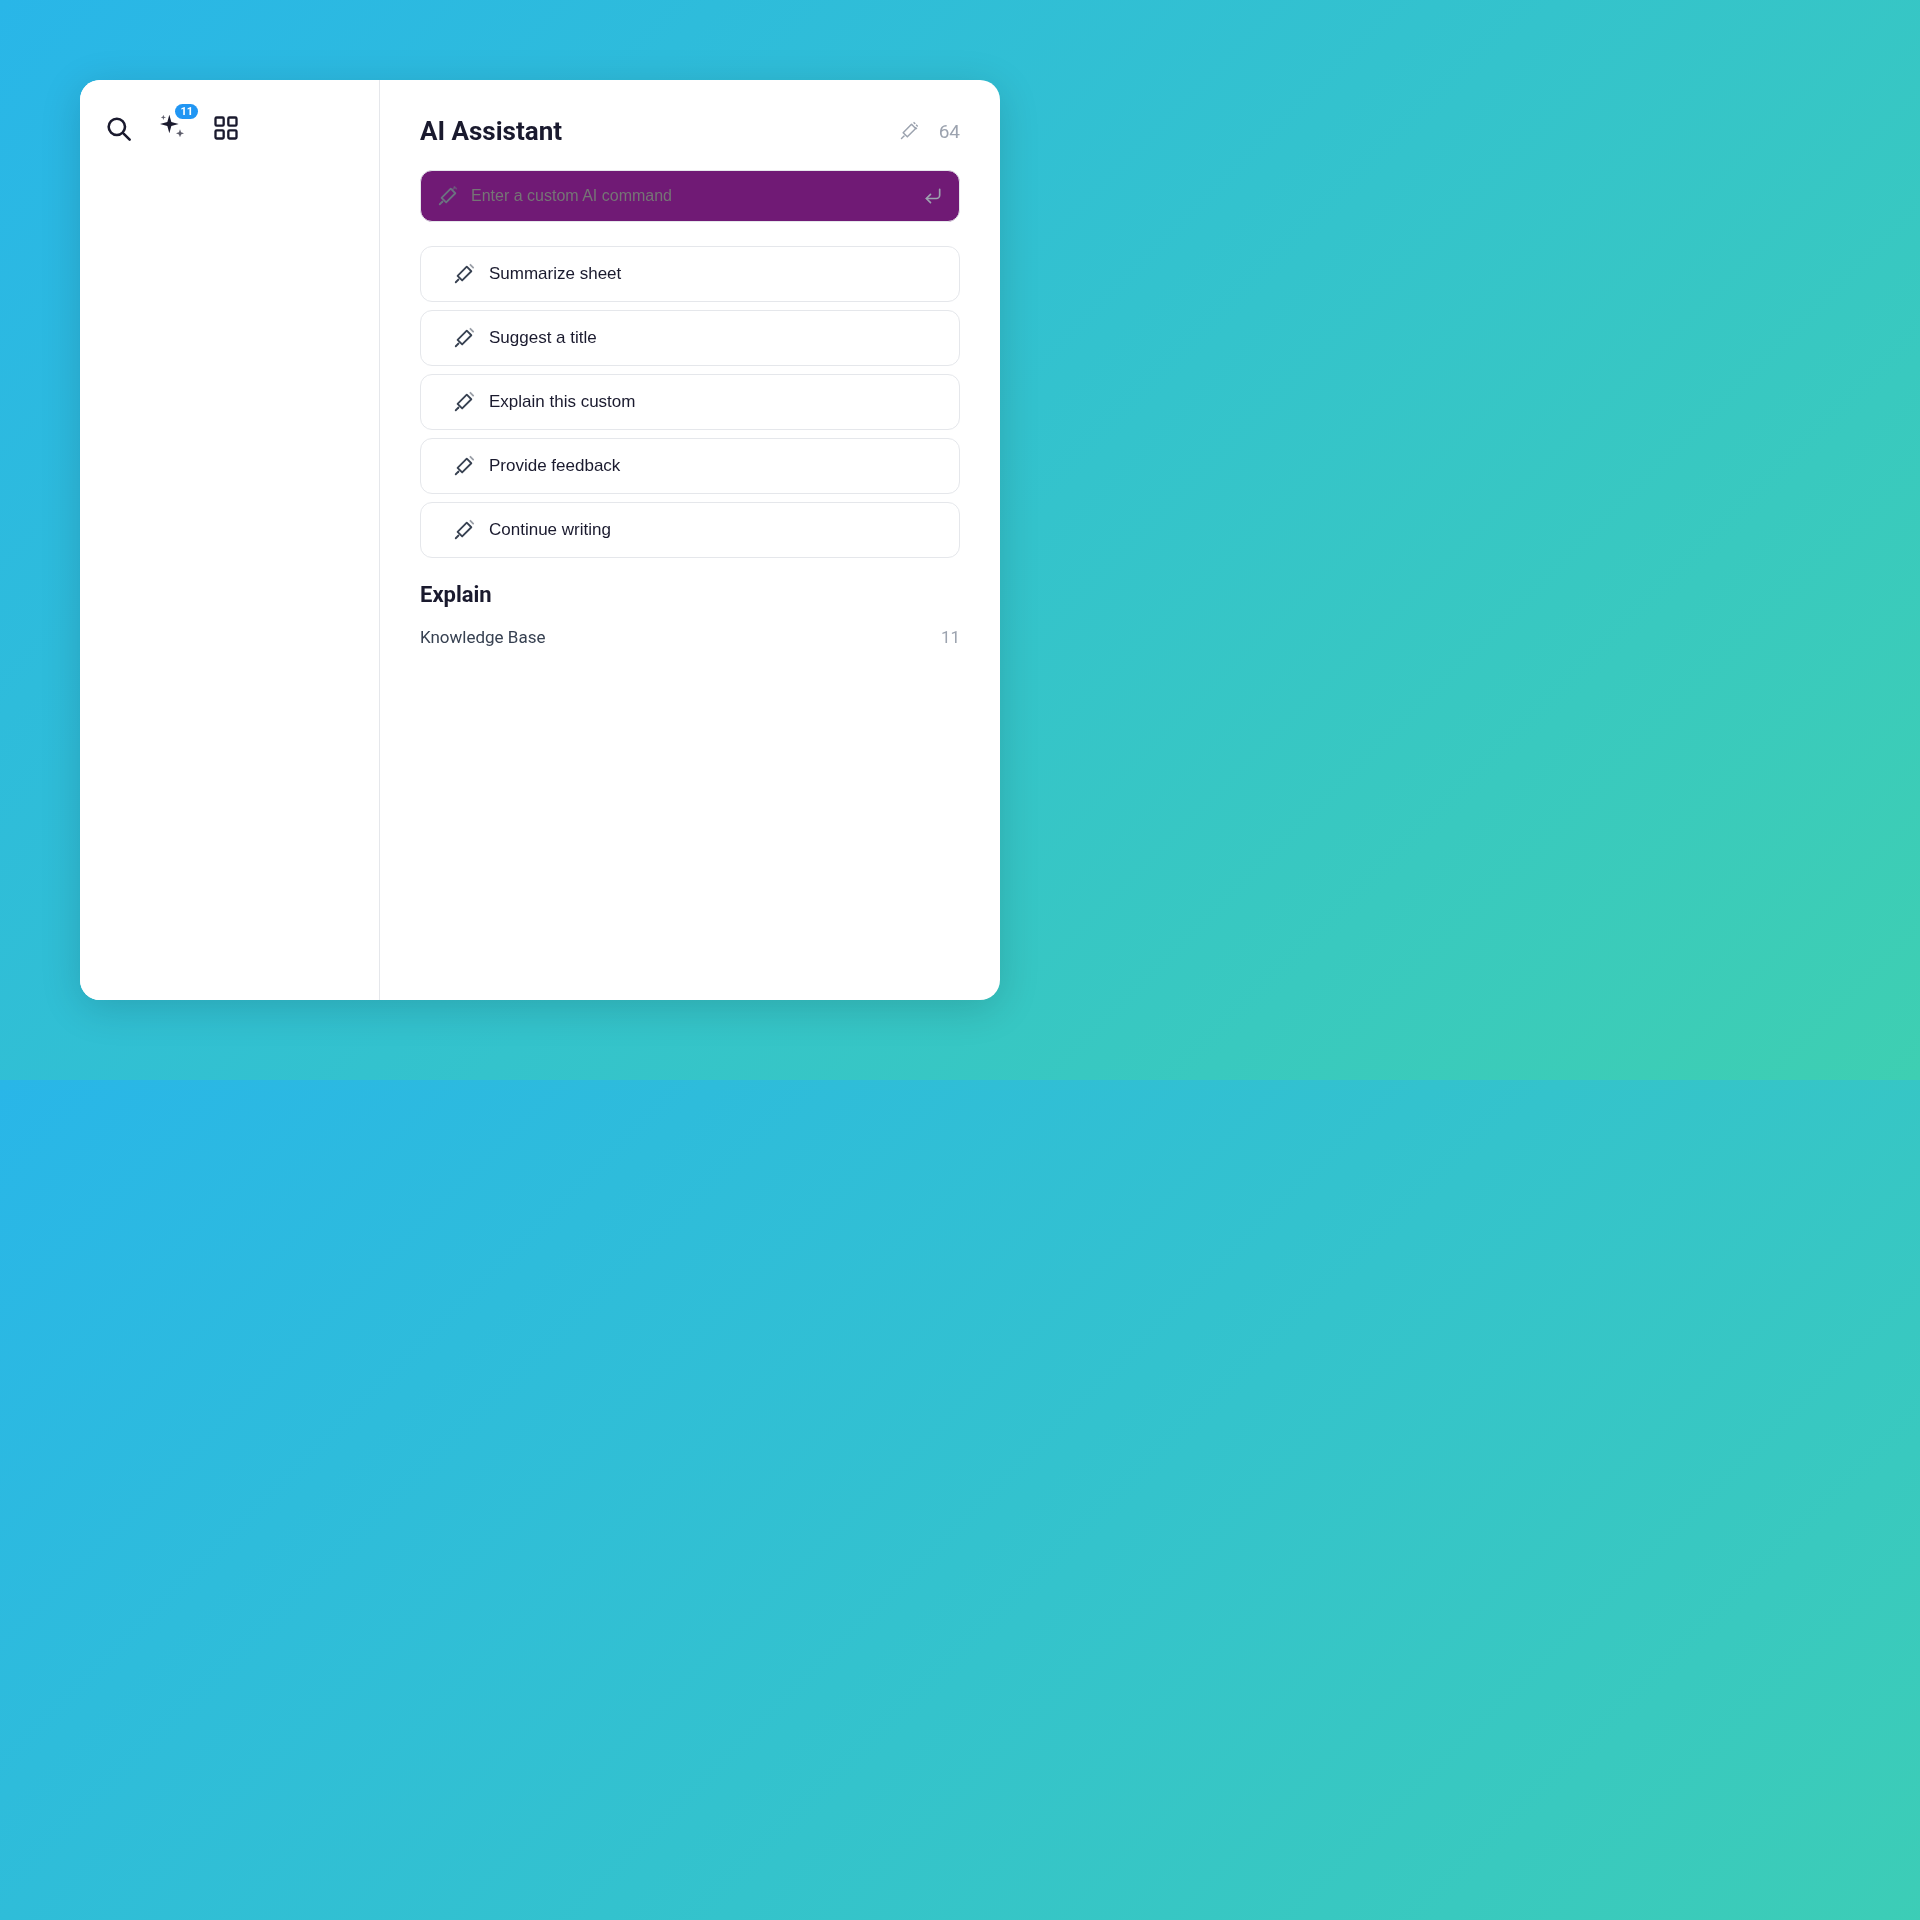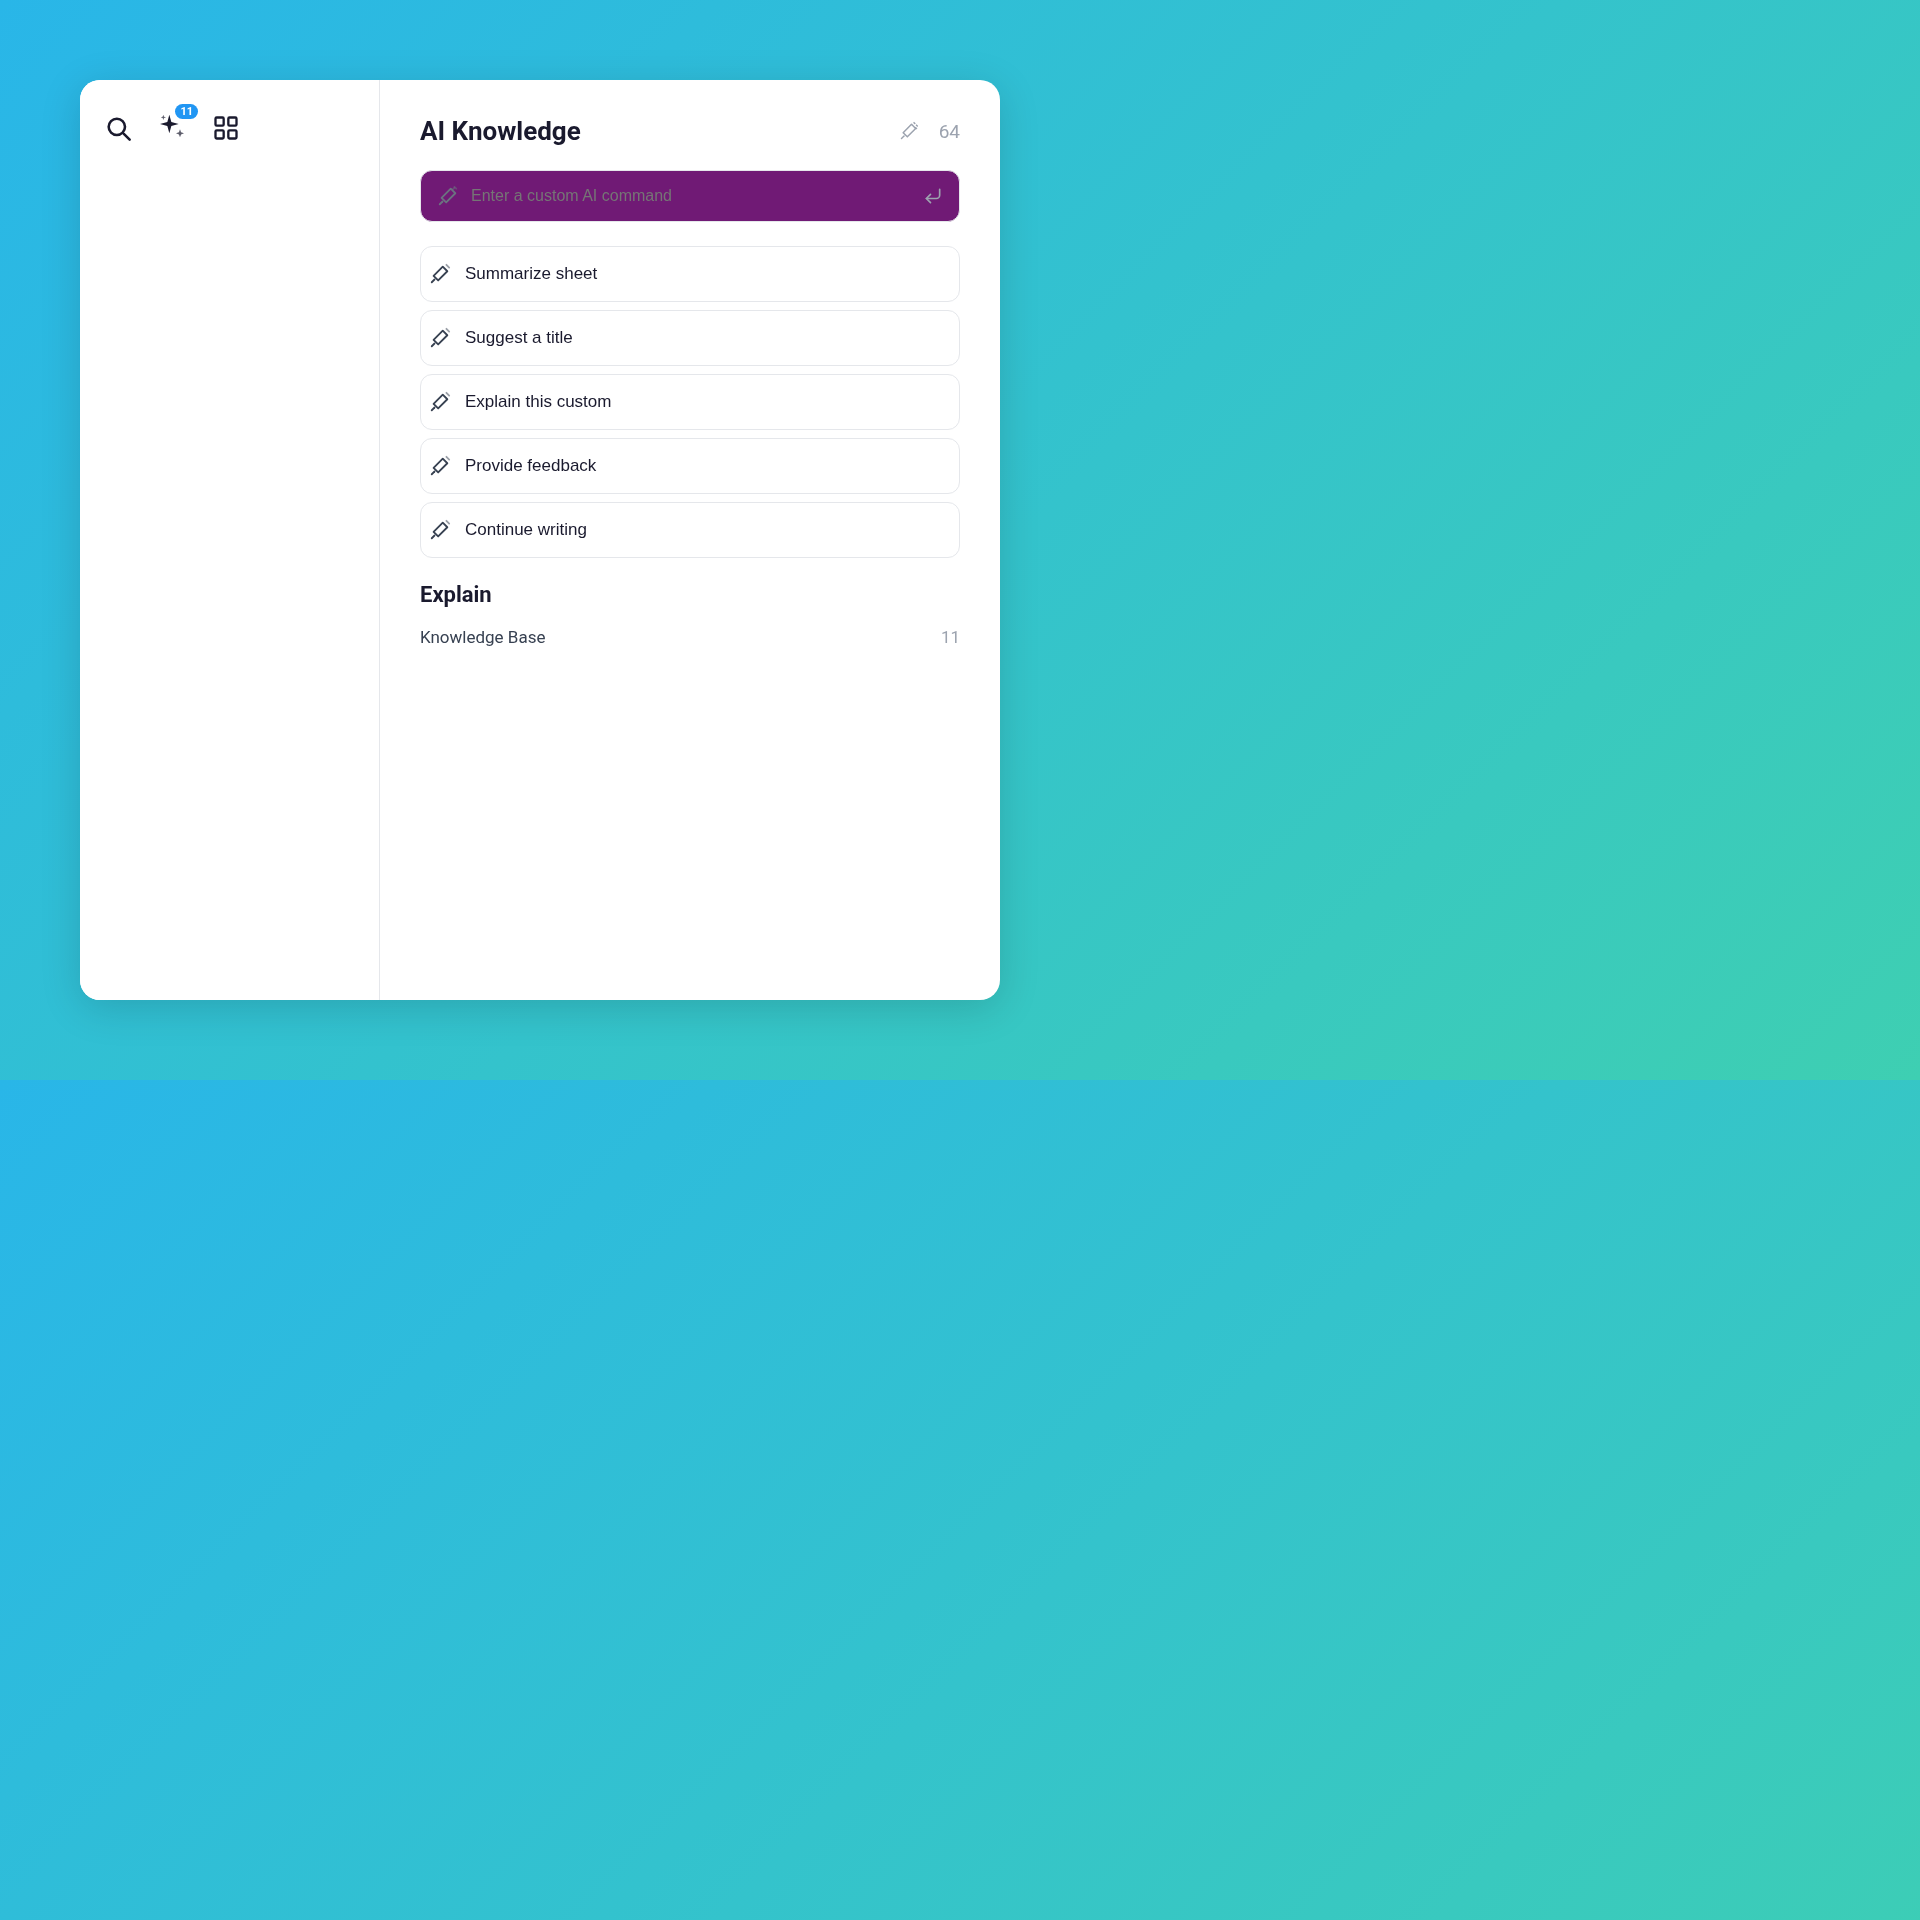--- a/index.html
+++ b/index.html
@@ -166,21 +166,21 @@
       flex-direction: column;
       gap: 8px;
     }
 
     .action-btn {
       display: flex;
       align-items: center;
       gap: 14px;
       border: 1.5px solid #e5e7eb;
       border-radius: 12px;
-      padding: 16px 8px;
+      padding: 16px 32px;
       background: #fff;
       cursor: pointer;
       transition: background 0.15s;
       font-size: 17px;
       color: #1a1a2e;
       font-weight: 400;
       text-align: left;
     }
 
     .action-btn svg {
@@ -257,21 +257,21 @@
           <rect x="3" y="14" width="7" height="7" rx="1"></rect>
           <rect x="14" y="14" width="7" height="7" rx="1"></rect>
         </svg>
       </div>
     </div>
   </div>
 
   <div class="main-panel">
 
     <div class="panel-header">
-      <h1 class="panel-title">AI Knowledge</h1>
+      <h1 class="panel-title">AI Assistant</h1>
       <div class="header-credits">
         <svg class="wand" viewBox="0 0 24 24" fill="none" stroke="currentColor" stroke-width="1.8" stroke-linecap="round" stroke-linejoin="round">
           <path d="M15 4l5 5-10 10-5-5L15 4z"></path>
           <path d="M3 21l3-3"></path>
           <path d="M18 2l1 1"></path>
           <path d="M21 5l1 1"></path>
           <path d="M20 8l1 1"></path>
         </svg>
         <span>64</span>
       </div>

